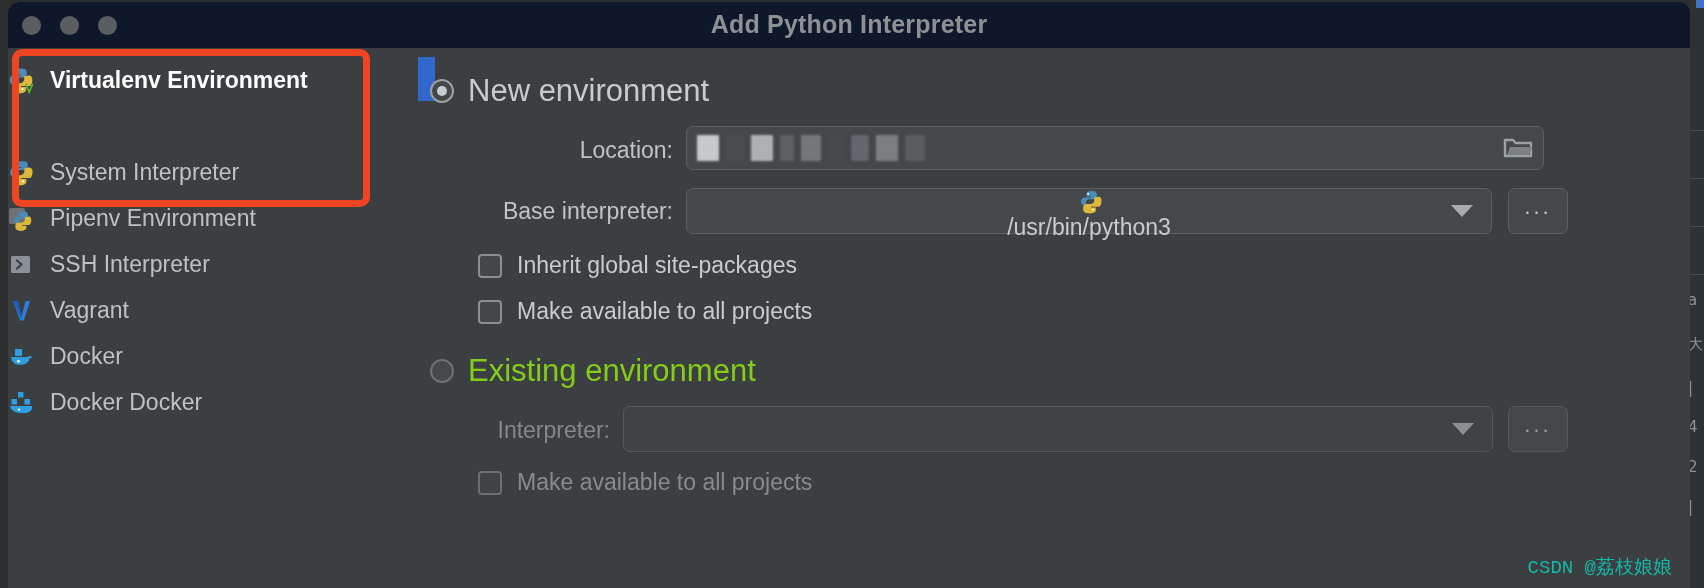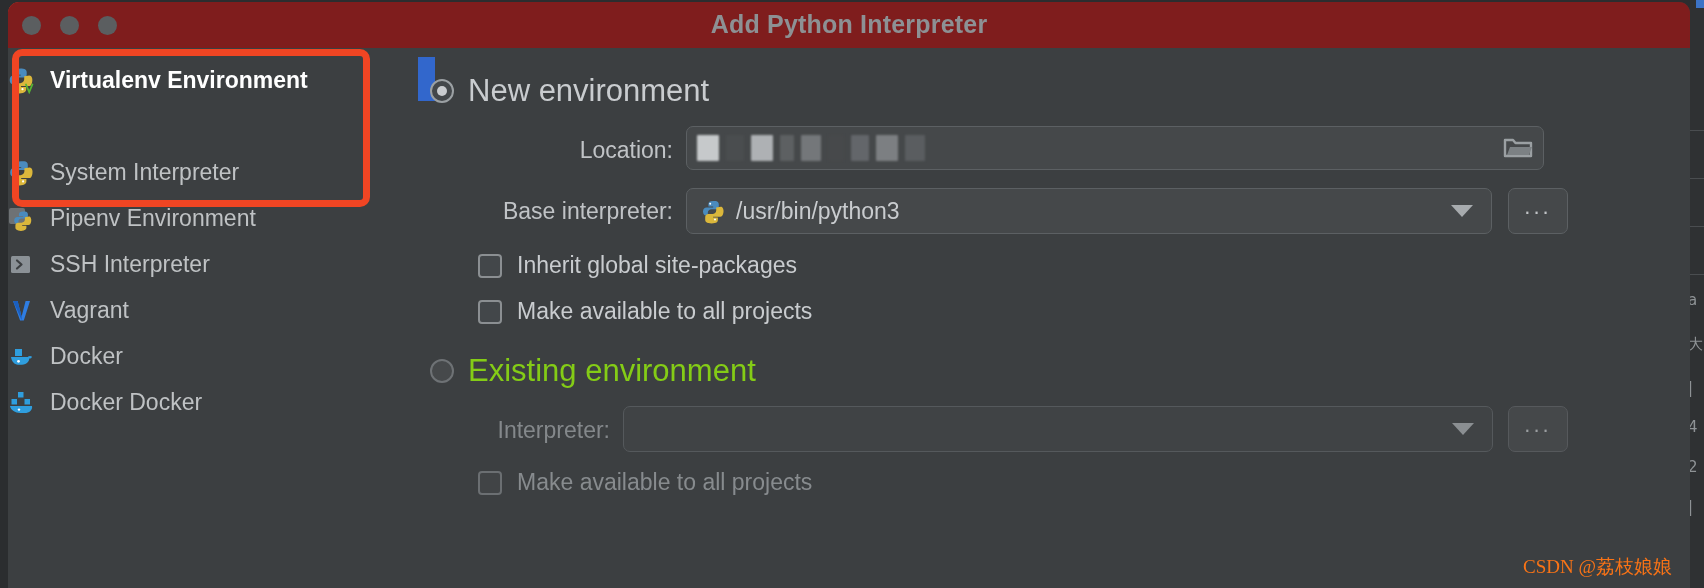--- a/index.html
+++ b/index.html
@@ -70,21 +70,21 @@
     width: 14px; height: 10px;
     background: #f04523;
     border-top-left-radius: 11px;
   }
 
   
   .titlebar {
     position: absolute;
     left: 0; top: 0;
     width: 1682px; height: 46px;
-    background: #7f1d1d;
+    background: #0f172a;
   }
   .traffic {
     position: absolute;
     top: 14px;
     width: 19px; height: 19px;
     border-radius: 50%;
     background: #5b5e60;
   }
   .traffic.t1 { left: 14px; }
   .traffic.t2 { left: 52px; }
@@ -210,21 +210,21 @@
 
   .textfield {
     position: absolute;
     background: #45484a;
     border: 1px solid #5c6063;
     box-sizing: border-box;
     border-radius: 3px;
     display: flex;
     align-items: center;
   }
-  .textfield.round { border-radius: 7px; }
+  .textfield.round { border-radius: 7px; flex-direction: column; }
   .textfield.dim { border-color: #55595c; background: #404345; }
 
   .redacted {
     position: absolute;
     left: 10px;
     top: 50%;
     transform: translateY(-50%);
     height: 26px;
     display: flex;
     align-items: center;
@@ -306,23 +306,23 @@
     font-size: 23px;
     margin-left: 15px;
     white-space: nowrap;
   }
   .cbrow.dim .cblabel { color: #878b8e; }
 
   .watermark {
     position: absolute;
     right: 18px;
     bottom: 8px;
-    color: #f97316;
+    color: #14b8a6;
     font-size: 19px;
-    font-family: Liberation Serif, serif;
+    font-family: Liberation Mono, monospace;
     white-space: nowrap;
   }
 </style>
 </head>
 <body>
 
 <div id="screen">
 
   <div class="bg-strip">
     <div class="bg-accent"></div>

